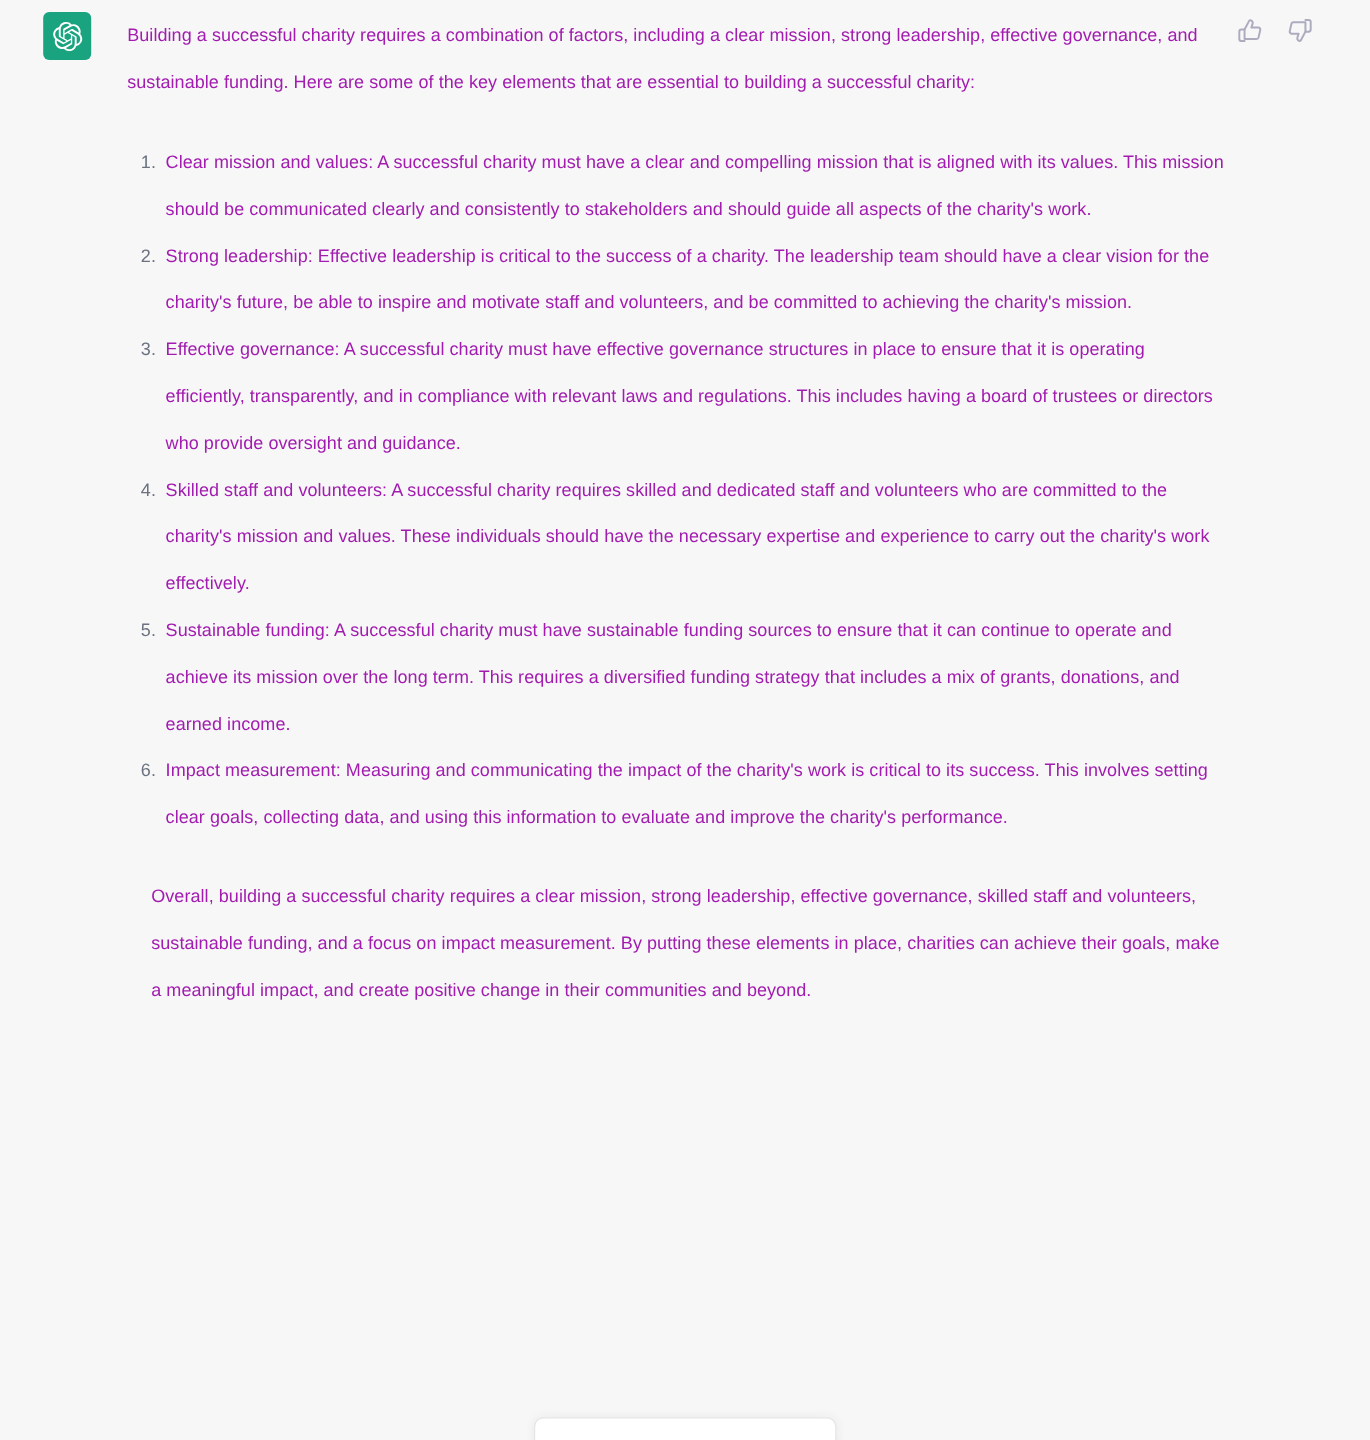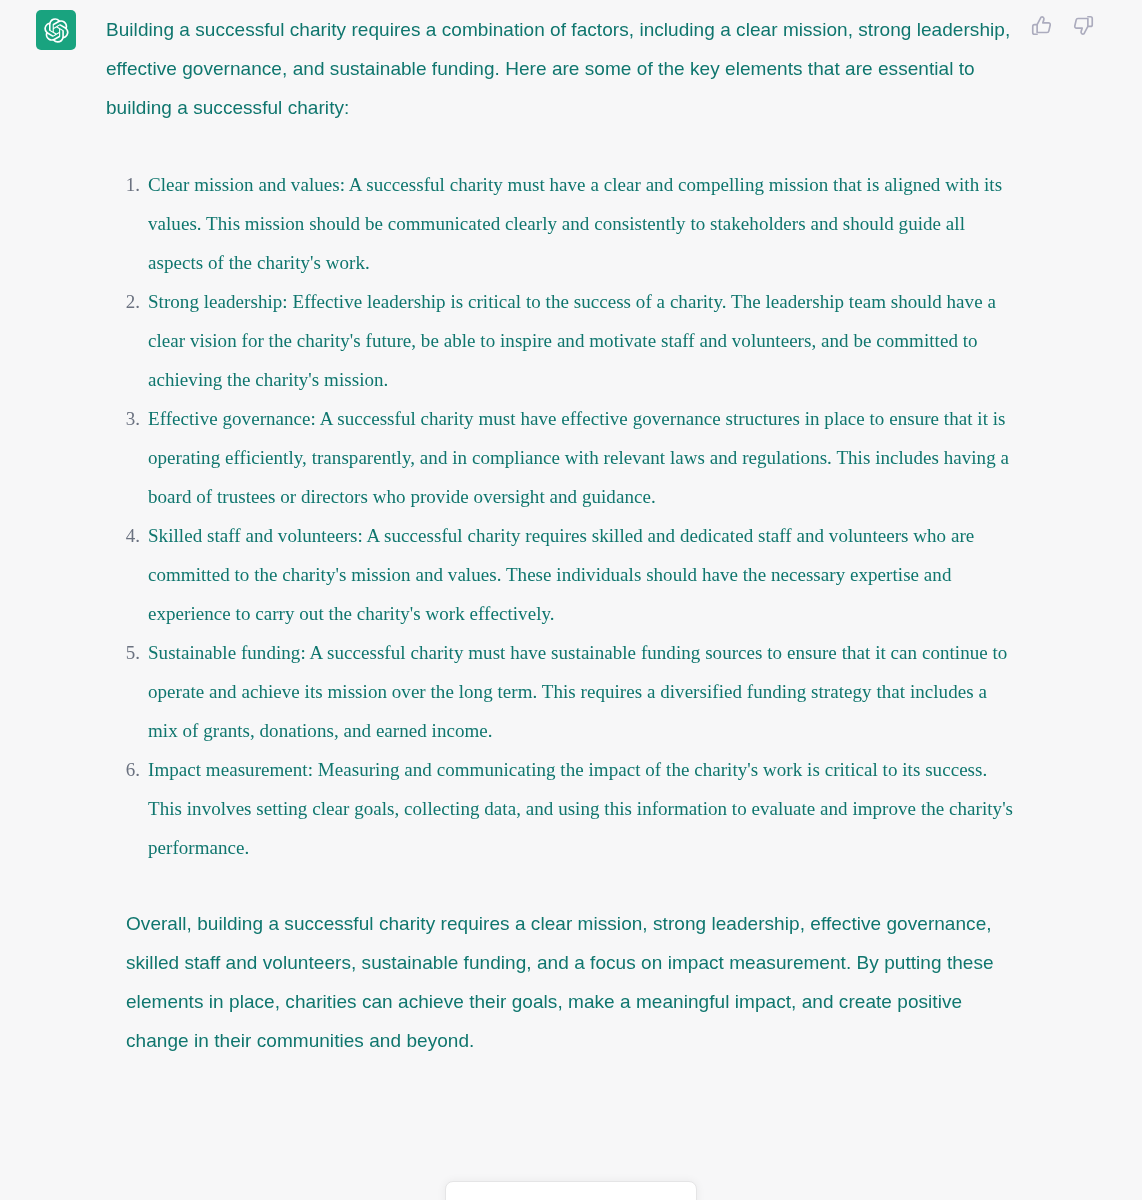--- a/index.html
+++ b/index.html
@@ -60,42 +60,41 @@
     padding: 0;
   }
   .fb-btn svg { display: block; }
 
   
   .content {
     position: absolute;
     left: 106px;
     top: 10px;
     width: 918px;
-    color: #0f766e;
-    font-size: 19px;
+    color: #a21caf;
+    font-size: 15px;
     line-height: 39px;
     letter-spacing: 0.05px;
   }
 
   .content p {
     margin: 0;
     padding: 0;
   }
   .content p.intro { margin-bottom: 0; }
   .content p.outro { margin-top: 0; margin-left: 20px; }
 
   .spacer-top { height: 28px; }
   .spacer-bottom { height: 27px; }
 
   ol.items {
-    margin: 10px;
+    margin: 0;
     padding: 0;
     list-style: none;
     counter-reset: li;
-    font-family: Liberation Serif, serif;
   }
   ol.items > li {
     position: relative;
     counter-increment: li;
     padding-left: 32px;
     margin: 0;
   }
   ol.items > li::before {
     content: counter(li) ".";
     position: absolute;

